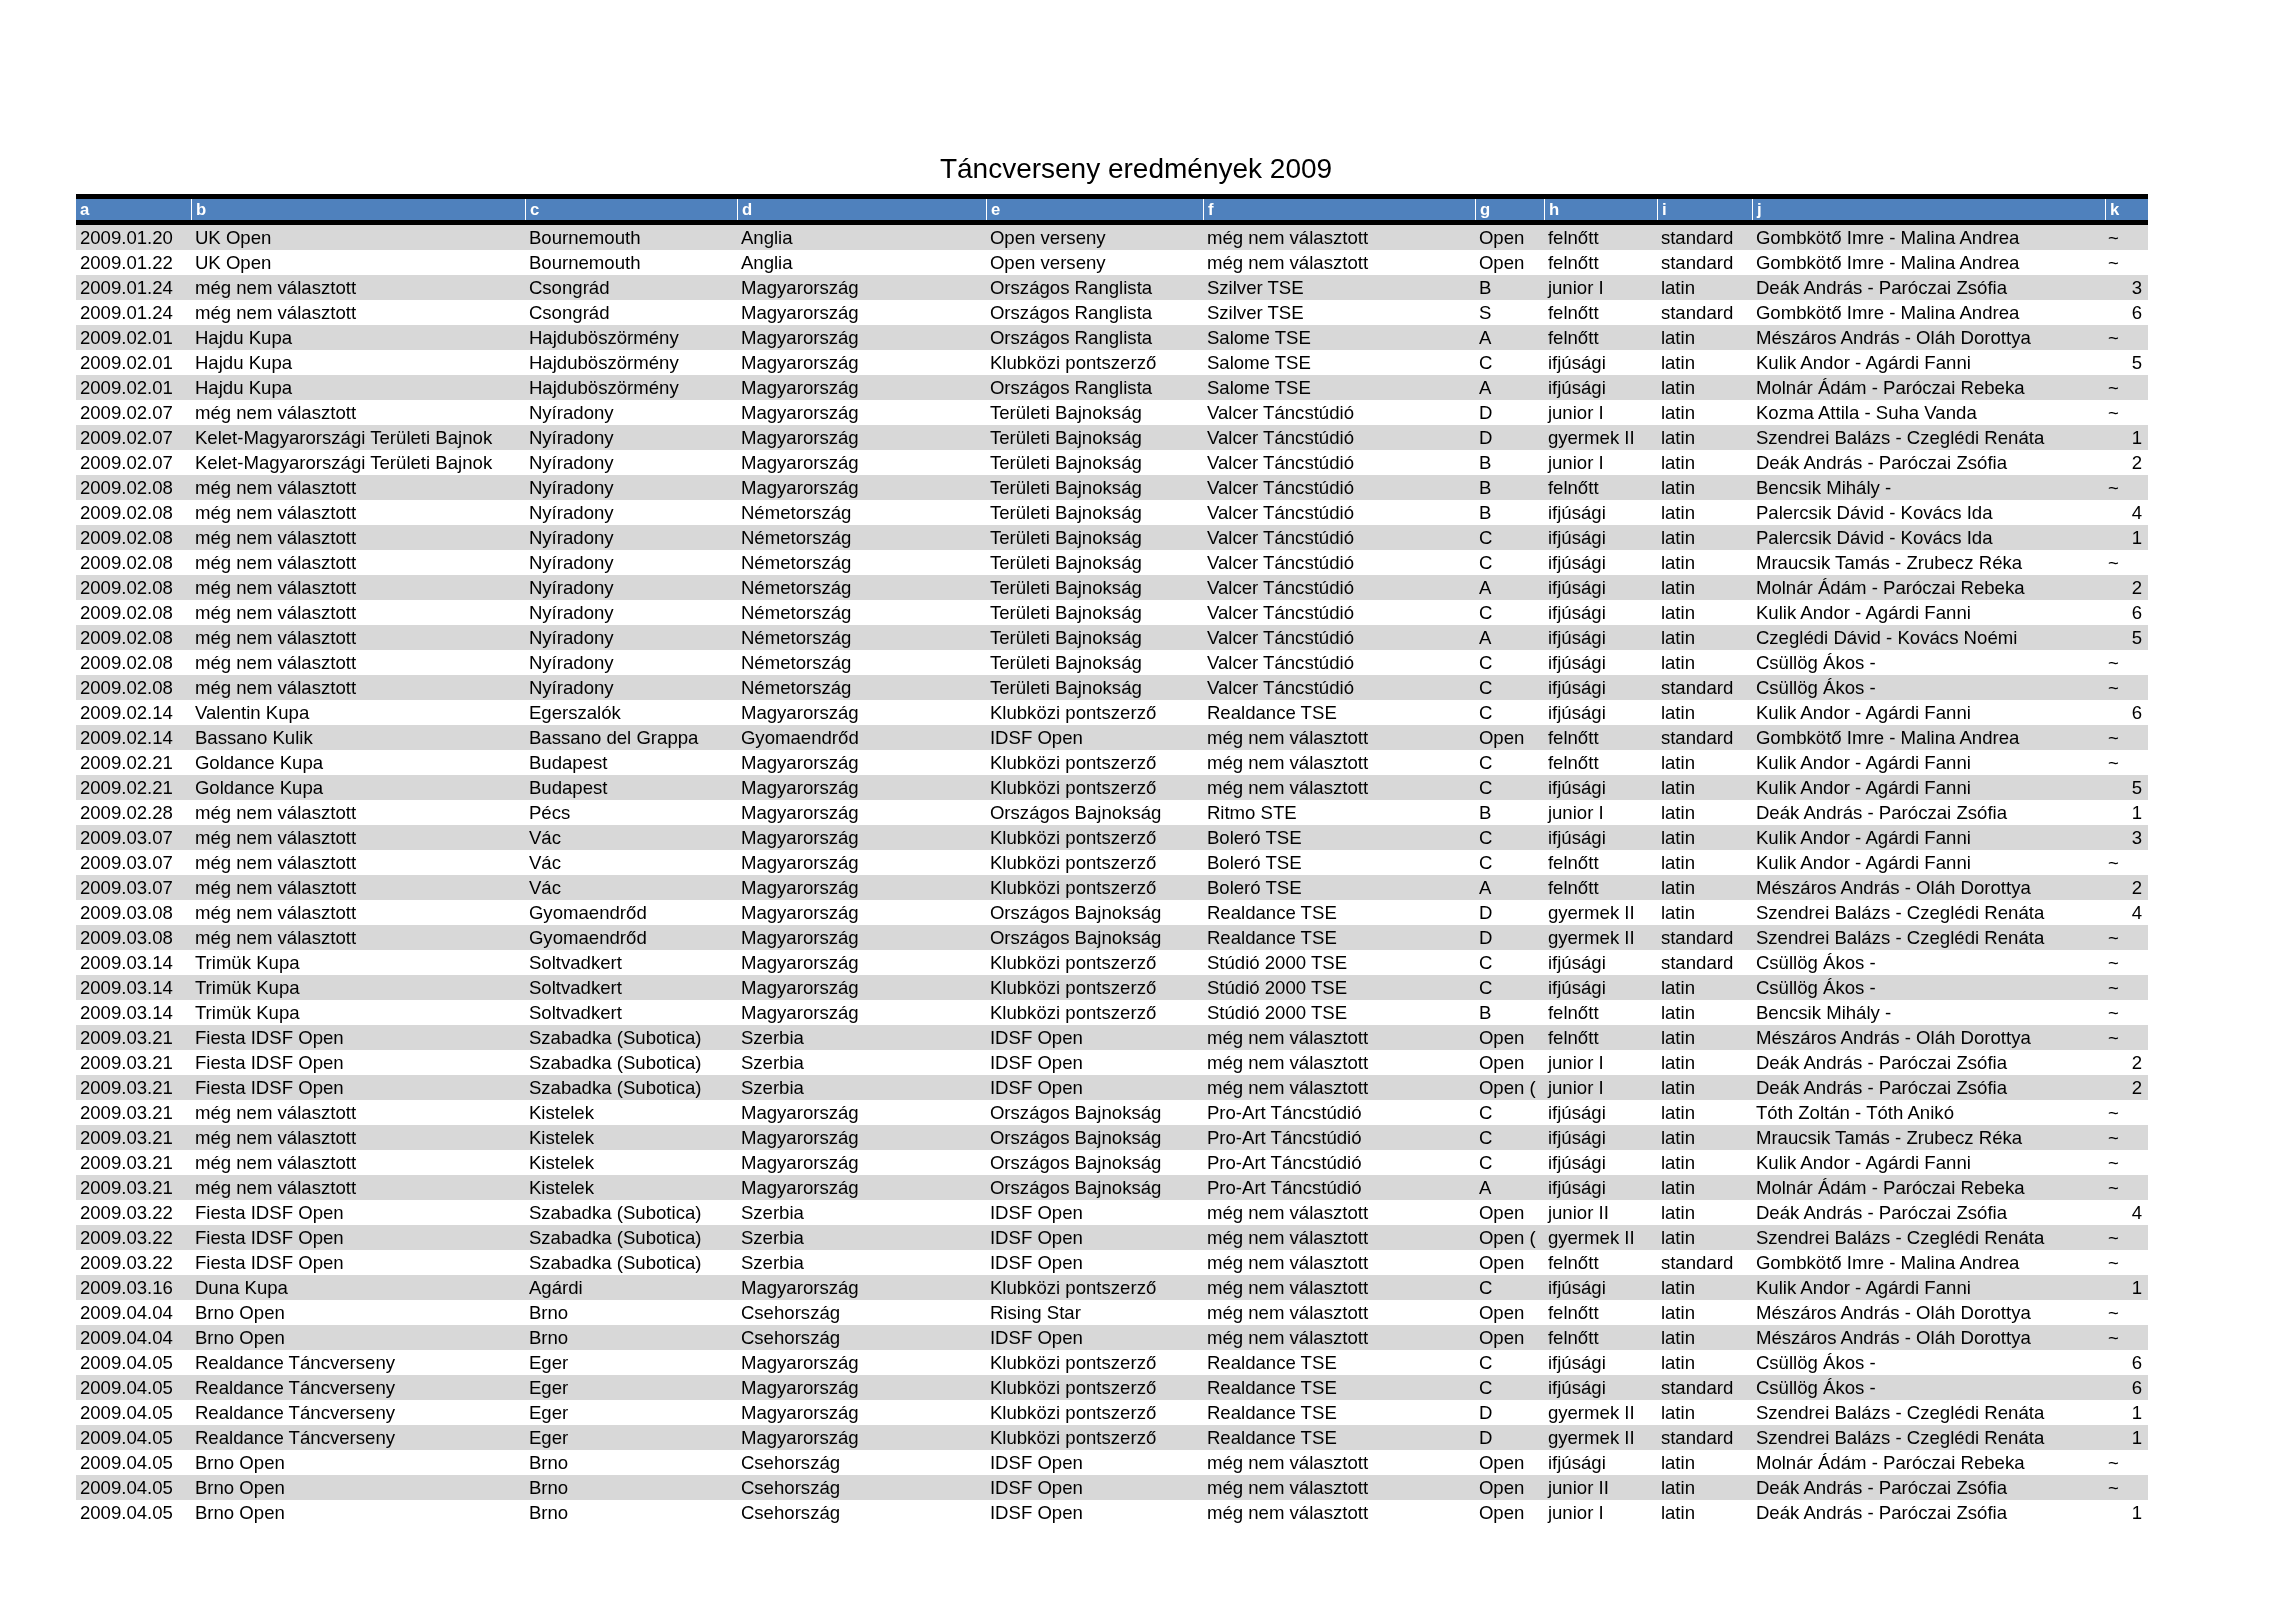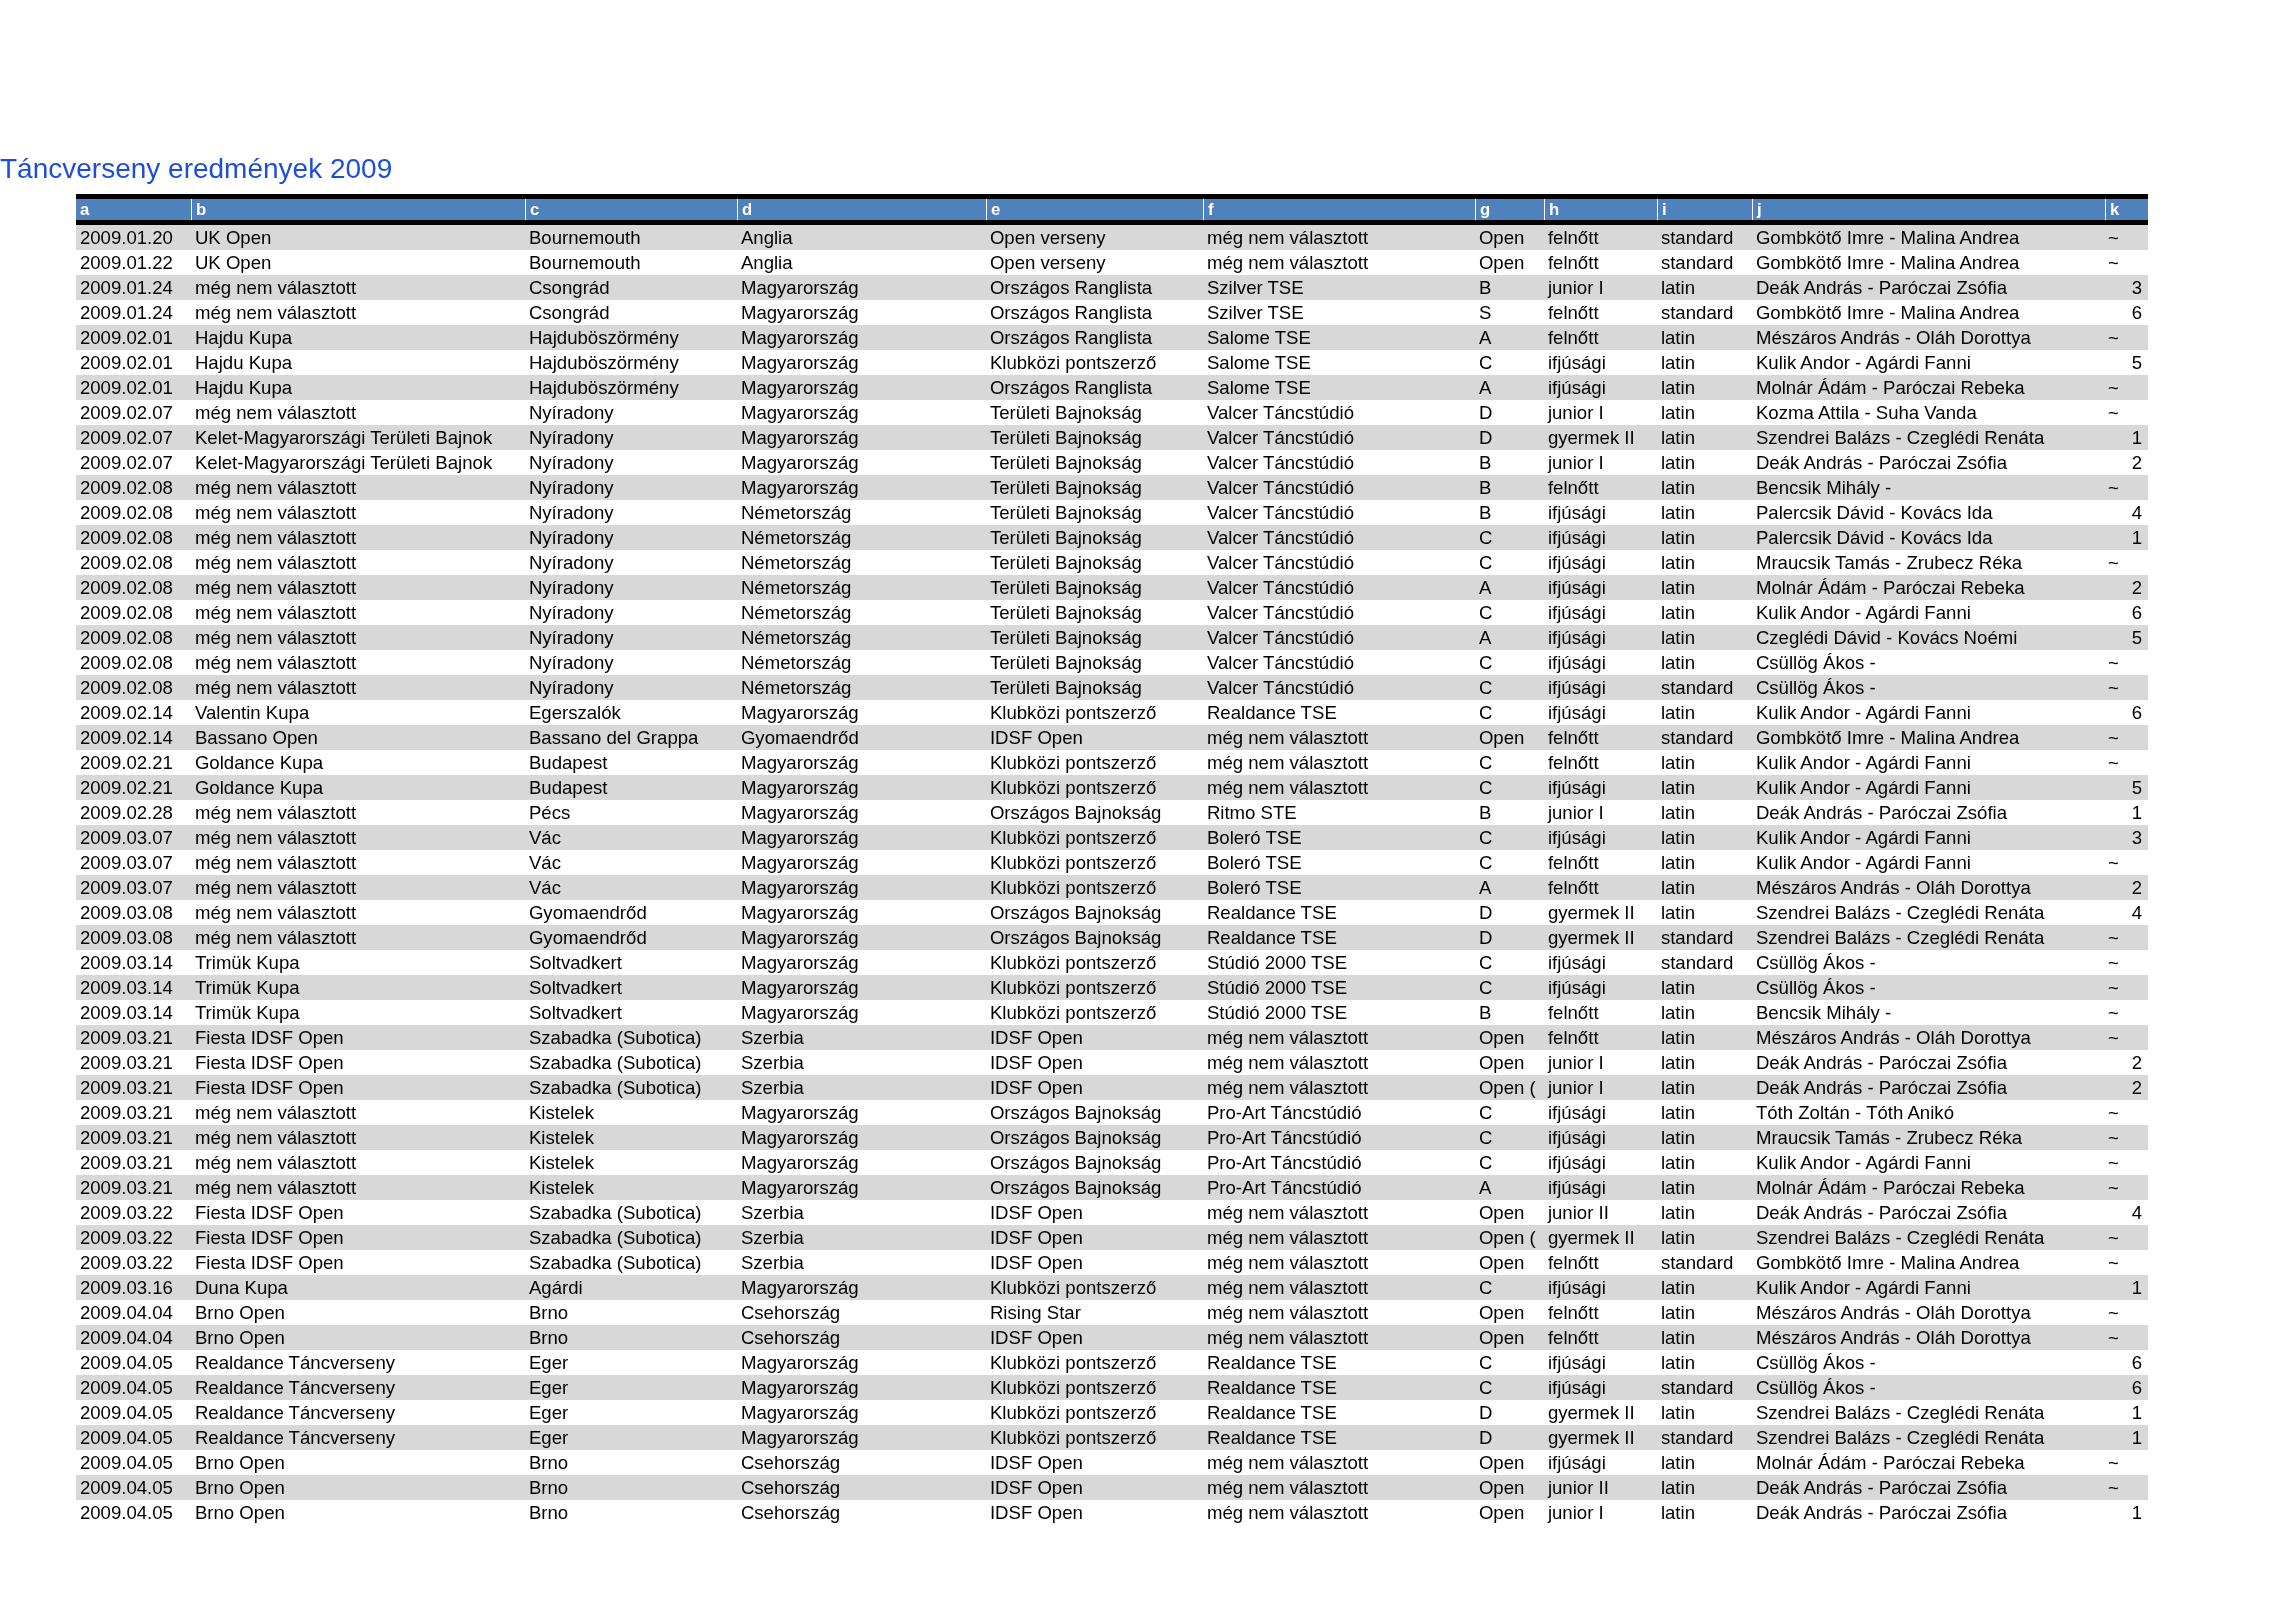--- a/index.html
+++ b/index.html
@@ -10,23 +10,24 @@
     background: #ffffff;
     font-family: "Liberation Sans", "DejaVu Sans", sans-serif;
     color: #000000;
     overflow: hidden;
   }
   .title {
     position: absolute;
     top: 152px;
     left: 0;
     width: 2272px;
+    text-align: center;
     font-size: 28px;
     line-height: 33px;
-    color: #1d4ed8;
+    color: #000000;
     white-space: nowrap;
   }
   .table {
     position: absolute;
     left: 76px;
     top: 194px;
     width: 2072px;
   }
   .bar { height: 4.9px; background: var(--border, #000000); }
   .grid {
@@ -338,21 +339,21 @@
           <div class="cell col-e">Klubközi pontszerző</div>
           <div class="cell col-f">Realdance TSE</div>
           <div class="cell col-g">C</div>
           <div class="cell col-h">ifjúsági</div>
           <div class="cell col-i">latin</div>
           <div class="cell col-j">Kulik Andor - Agárdi Fanni</div>
           <div class="cell col-k num">6</div>
         </div>
         <div class="row grid">
           <div class="cell col-a">2009.02.14</div>
-          <div class="cell col-b">Bassano Open</div>
+          <div class="cell col-b">Bassano Kulik</div>
           <div class="cell col-c">Bassano del Grappa</div>
           <div class="cell col-d">Gyomaendrőd</div>
           <div class="cell col-e">IDSF Open</div>
           <div class="cell col-f">még nem választott</div>
           <div class="cell col-g">Open</div>
           <div class="cell col-h">felnőtt</div>
           <div class="cell col-i">standard</div>
           <div class="cell col-j">Gombkötő Imre - Malina Andrea</div>
           <div class="cell col-k tilde">~</div>
         </div>

